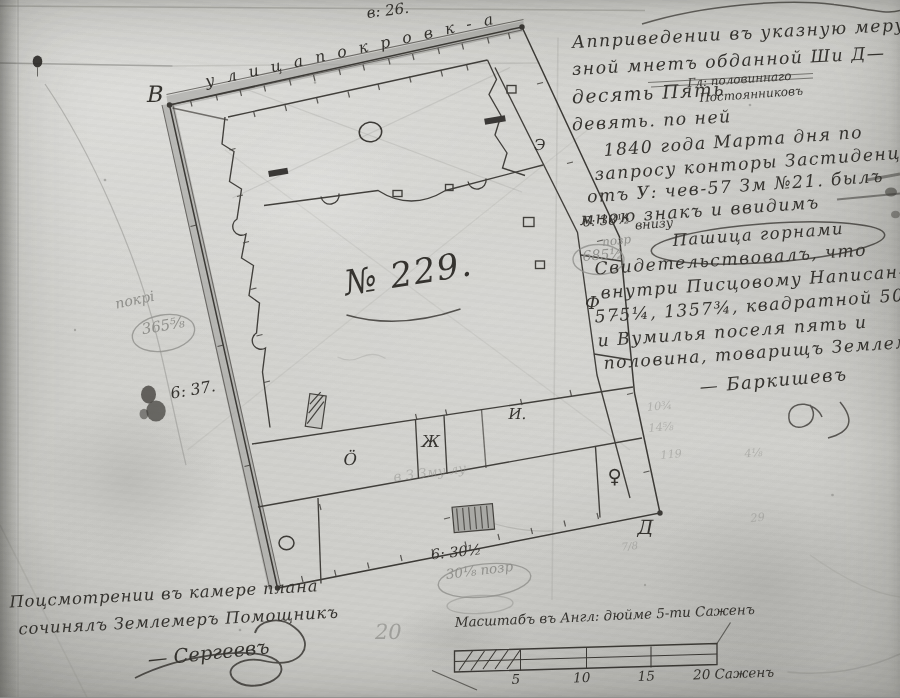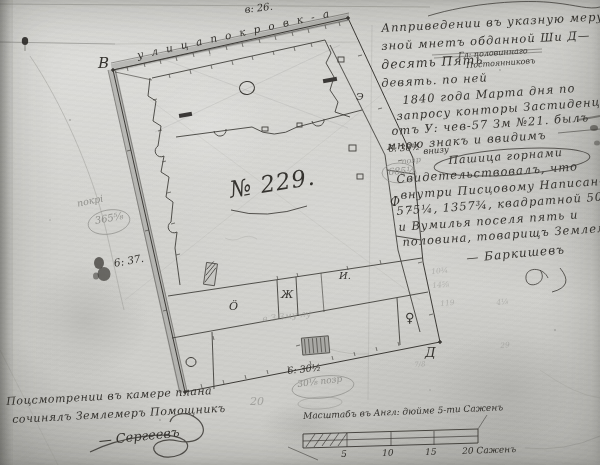--- a/index.html
+++ b/index.html
@@ -199,21 +199,21 @@
   <div class="hw" style="left:388px;top:145px;font-size:9px;transform:rotate(-4deg);">6: 38½</div>
   <div class="hw" style="left:423px;top:147px;font-size:8.5px;transform:rotate(-4deg);">внизу</div>
   <div class="hw" style="left:287px;top:366px;font-size:9.5px;transform:rotate(-6deg);">6: 30½</div>
 
   <div class="hw pencil" style="left:401px;top:158px;font-size:8px;transform:rotate(-6deg);">позр</div>
   <div class="hw pencil" style="left:388px;top:167px;font-size:9.5px;transform:rotate(-4deg);">685½</div>
   <div class="hw pencil" style="left:76px;top:199px;font-size:9.5px;transform:rotate(-12deg);">покрi</div>
   <div class="hw pencil" style="left:94px;top:216px;font-size:10px;transform:rotate(-10deg);">365⅝</div>
   <div class="hw pencil" style="left:297px;top:380px;font-size:9px;transform:rotate(-7deg);">30⅛ позр</div>
   <div class="hw pencil" style="left:262px;top:315px;font-size:9px;transform:rotate(-7deg);opacity:.5;">в З Зму лу</div>
-  <div class="hw pencil" style="left:250px;top:396px;font-size:11px;opacity:.7;">20</div>
+  <div class="hw pencil" style="left:250px;top:415px;font-size:14px;opacity:.7;">20</div>
 
   <div class="hw pencil" style="left:431px;top:268px;font-size:7.5px;opacity:.5;transform:rotate(-5deg);">10¾</div>
   <div class="hw pencil" style="left:432px;top:282px;font-size:7.5px;opacity:.5;transform:rotate(-5deg);">14⅝</div>
   <div class="hw pencil" style="left:440px;top:300px;font-size:7.5px;opacity:.5;transform:rotate(-5deg);">119</div>
   <div class="hw pencil" style="left:496px;top:299px;font-size:7.5px;opacity:.5;transform:rotate(-5deg);">4⅛</div>
   <div class="hw pencil" style="left:500px;top:342px;font-size:7.5px;opacity:.5;transform:rotate(-5deg);">29</div>
   <div class="hw pencil" style="left:414px;top:362px;font-size:7px;opacity:.5;transform:rotate(-5deg);">7/8</div>
 
   <div class="hw" style="left:381px;top:23px;font-size:11.5px;letter-spacing:1px;transform:rotate(-3deg);">Апприведении въ указную меру ока—</div>
   <div class="hw" style="left:381px;top:41px;font-size:11.5px;letter-spacing:1px;transform:rotate(-3deg);">зной мнетъ обданной Ши Д—</div>

